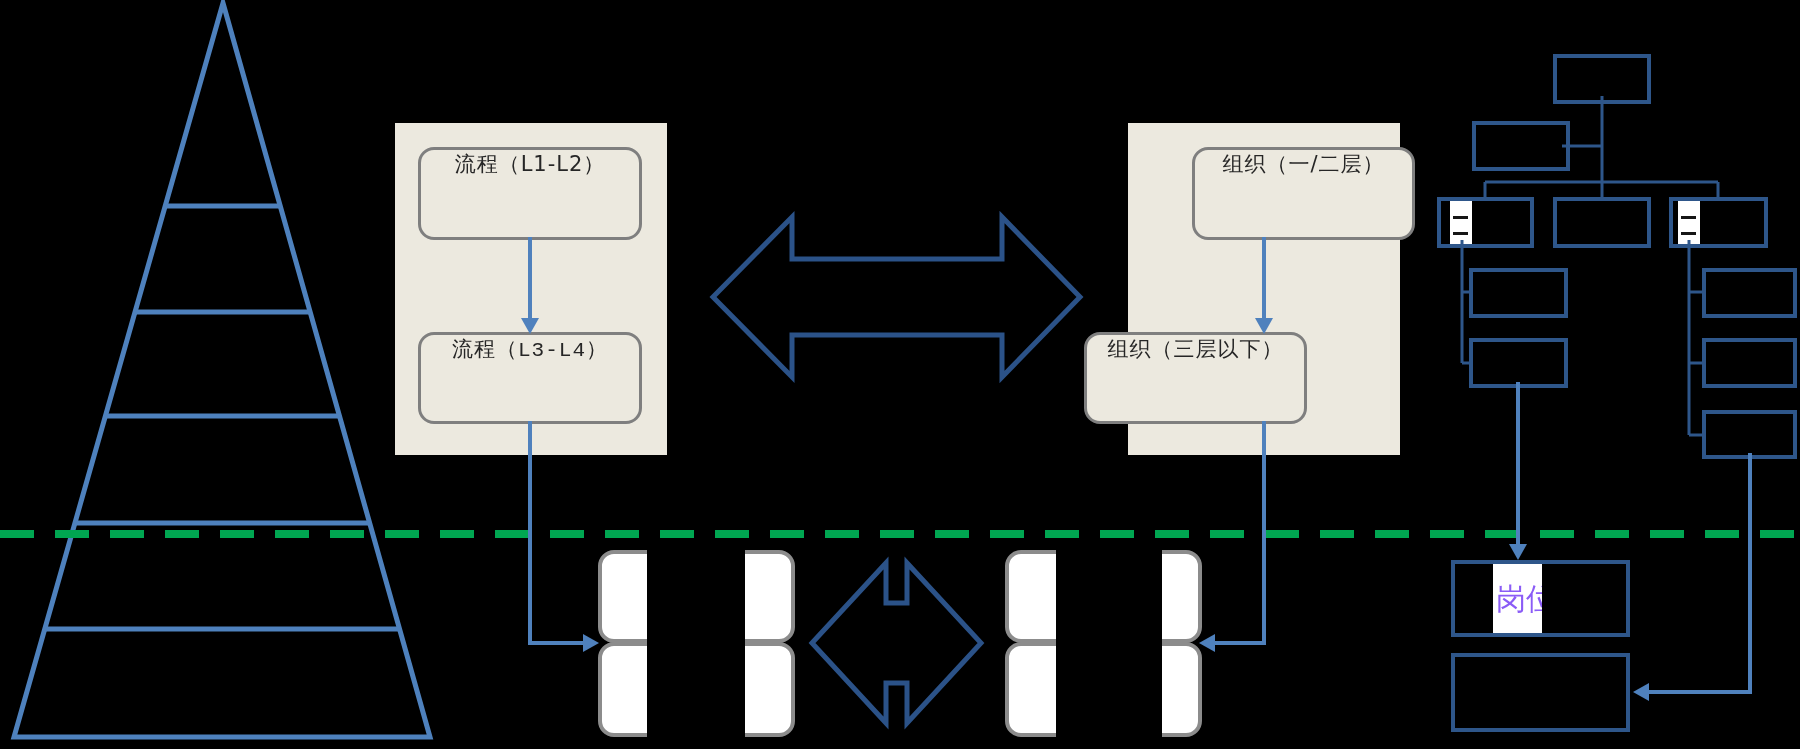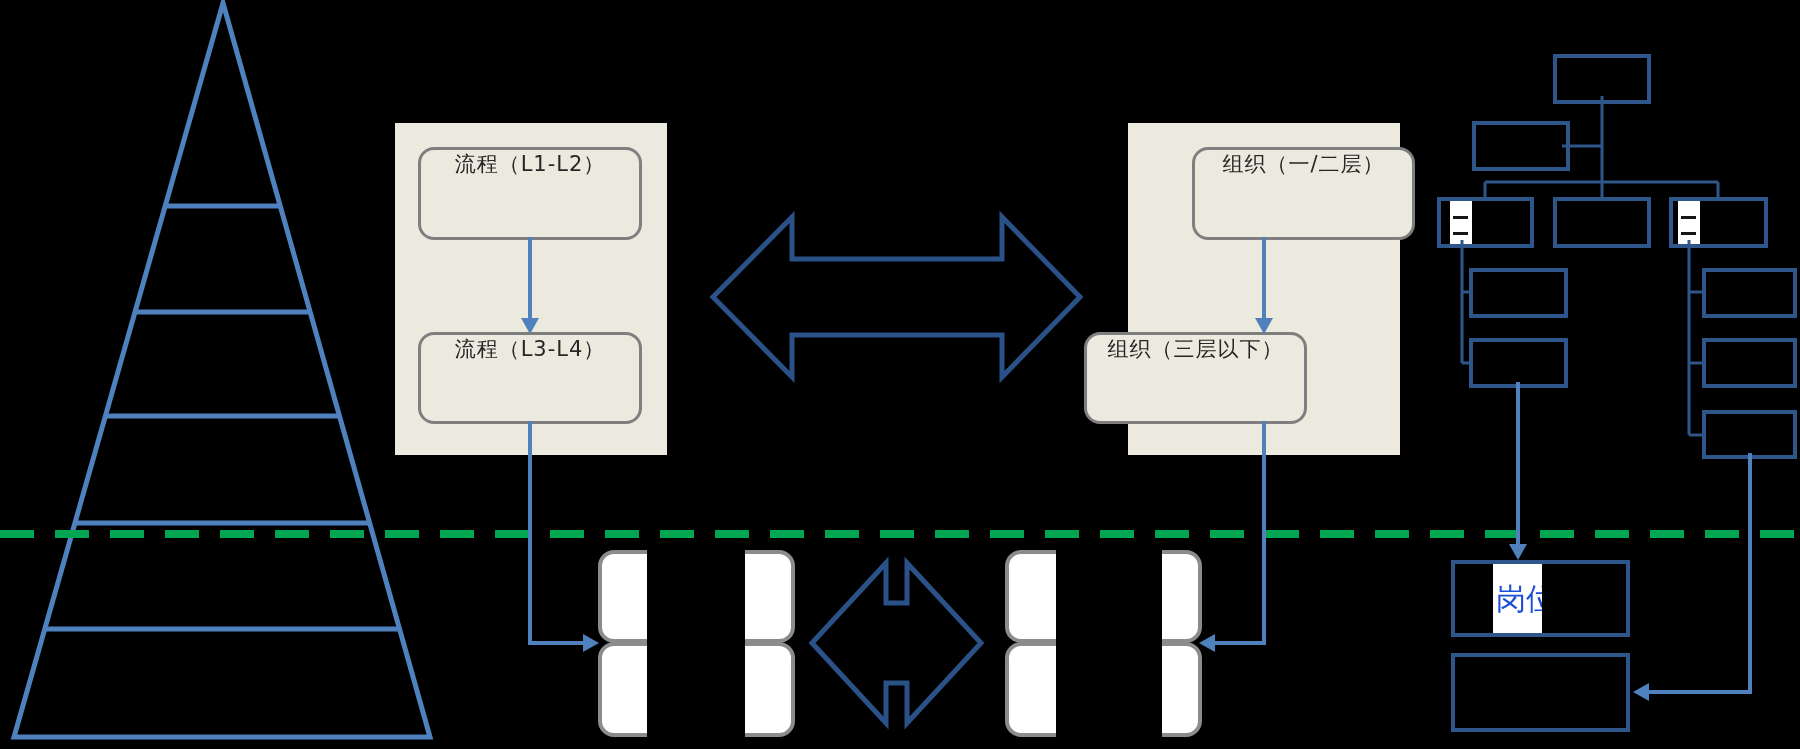--- a/index.html
+++ b/index.html
@@ -9,36 +9,36 @@
   .panel{background:#ECE9DF;z-index:1;}
   .rrect{background:#ECE9DF;border:3px solid #7F7F7F;border-radius:16px;z-index:2;
          display:flex;justify-content:center;
          font-size:21px;color:#262626;letter-spacing:1px;white-space:nowrap;}
   .wrect{background:#FFFFFF;border:4px solid #8C8C8C;border-radius:16px;z-index:2;}
   .band{background:#000000;z-index:3;}
   .orgbox{border:4px solid #2E568A;background:transparent;z-index:2;}
   .stripe{background:#FFFFFF;z-index:3;overflow:hidden;}
   .stripe.frag::before{content:"";position:absolute;left:3px;top:15px;width:15px;height:3px;background:#161616;}
   .stripe.frag::after{content:"";position:absolute;left:3px;top:31px;width:15px;height:3px;background:#161616;}
-  .post-text{font-size:30px;color:#1d4ed8;line-height:69px;padding-left:3px;white-space:nowrap;
+  .post-text{font-size:30px;color:#8b5cf6;line-height:69px;padding-left:3px;white-space:nowrap;
              font-family:"DejaVu Sans", sans-serif;}
   svg.overlay{position:absolute;left:0;top:0;z-index:4;pointer-events:none;}
 </style>
 </head>
 <body>
 
 <div id="stage">
 
   <div class="abs panel" style="left:395px;top:123px;width:272px;height:332px;"></div>
   <div class="abs panel" style="left:1128px;top:123px;width:272px;height:332px;"></div>
 
   <div class="abs rrect" style="left:418px;top:147px;width:218px;height:87px;">
     <span>流程（L1-L2）</span>
   </div>
-  <div class="abs rrect" style="left:418px;top:332px;width:218px;height:86px;">
+  <div class="abs rrect" style="left:418px;top:332px;width:218px;height:86px;font-family:Liberation Mono, monospace;">
     <span>流程（L3-L4）</span>
   </div>
 
   <div class="abs rrect" style="left:1152px;top:147px;width:217px;height:87px;margin-left:40px;">
     <span>组织（一/二层）</span>
   </div>
   <div class="abs rrect" style="left:1084px;top:332px;width:217px;height:86px;">
     <span>组织（三层以下）</span>
   </div>
 

